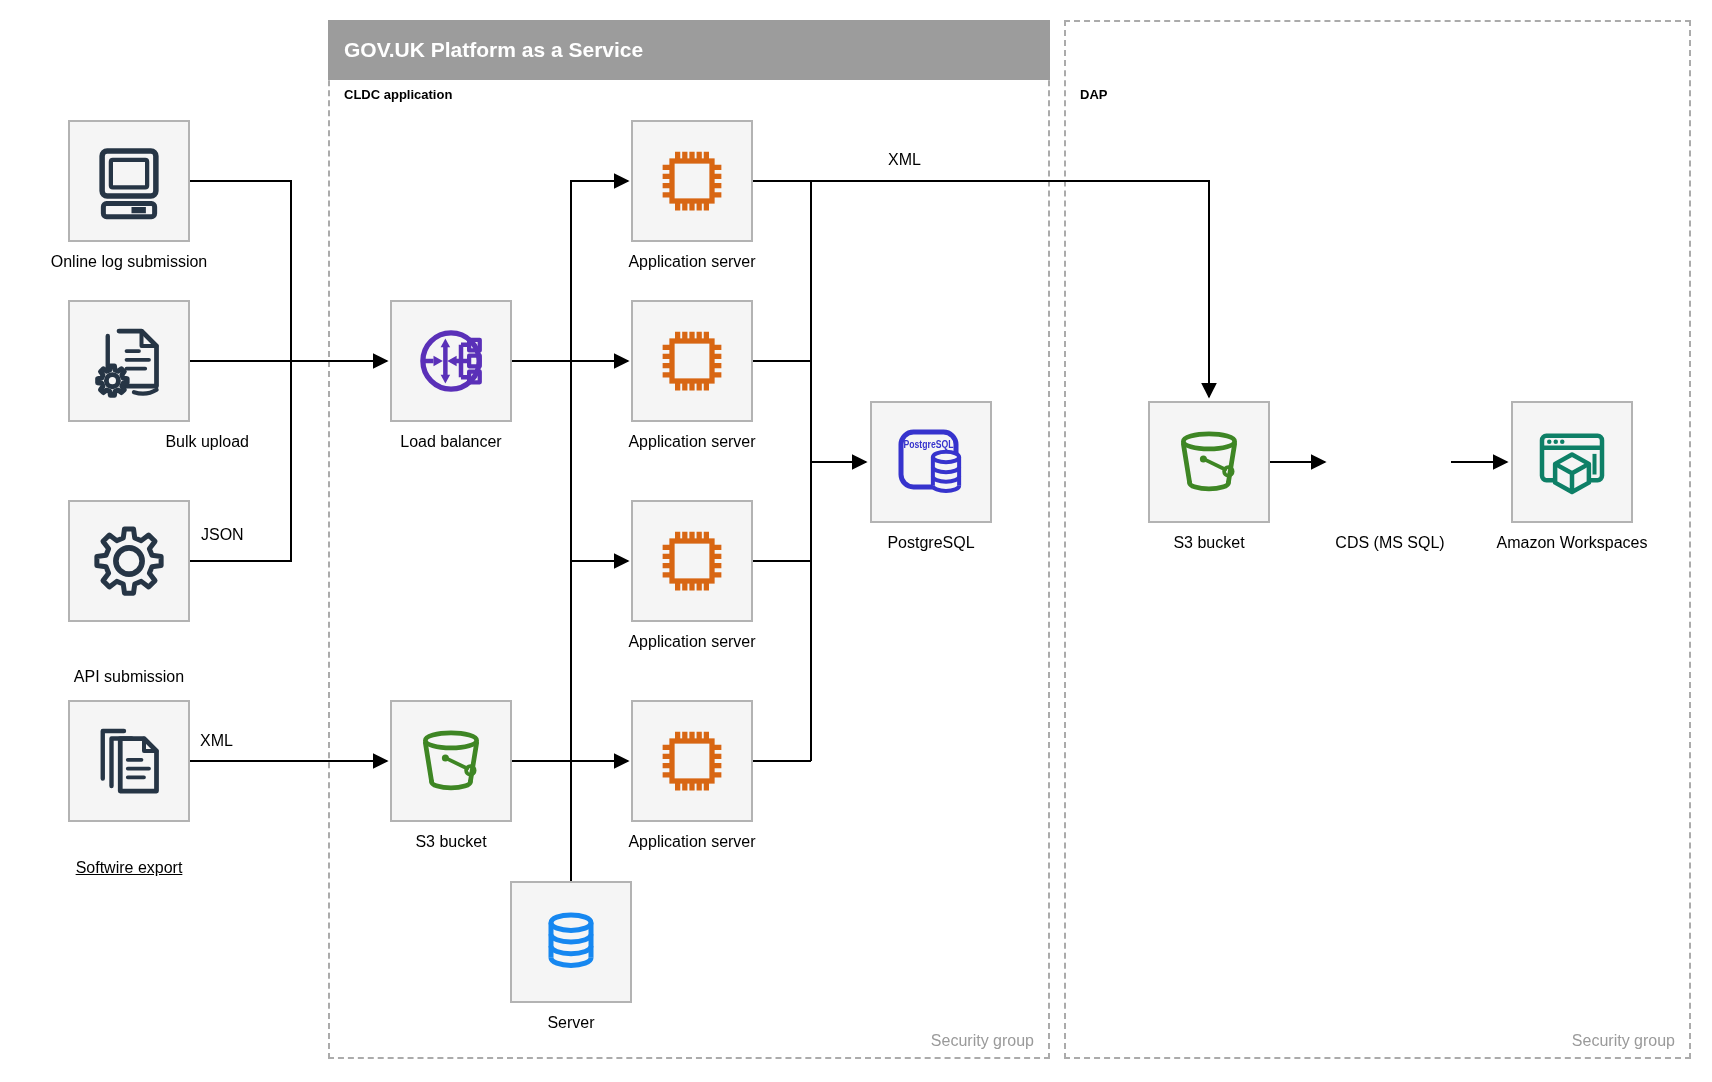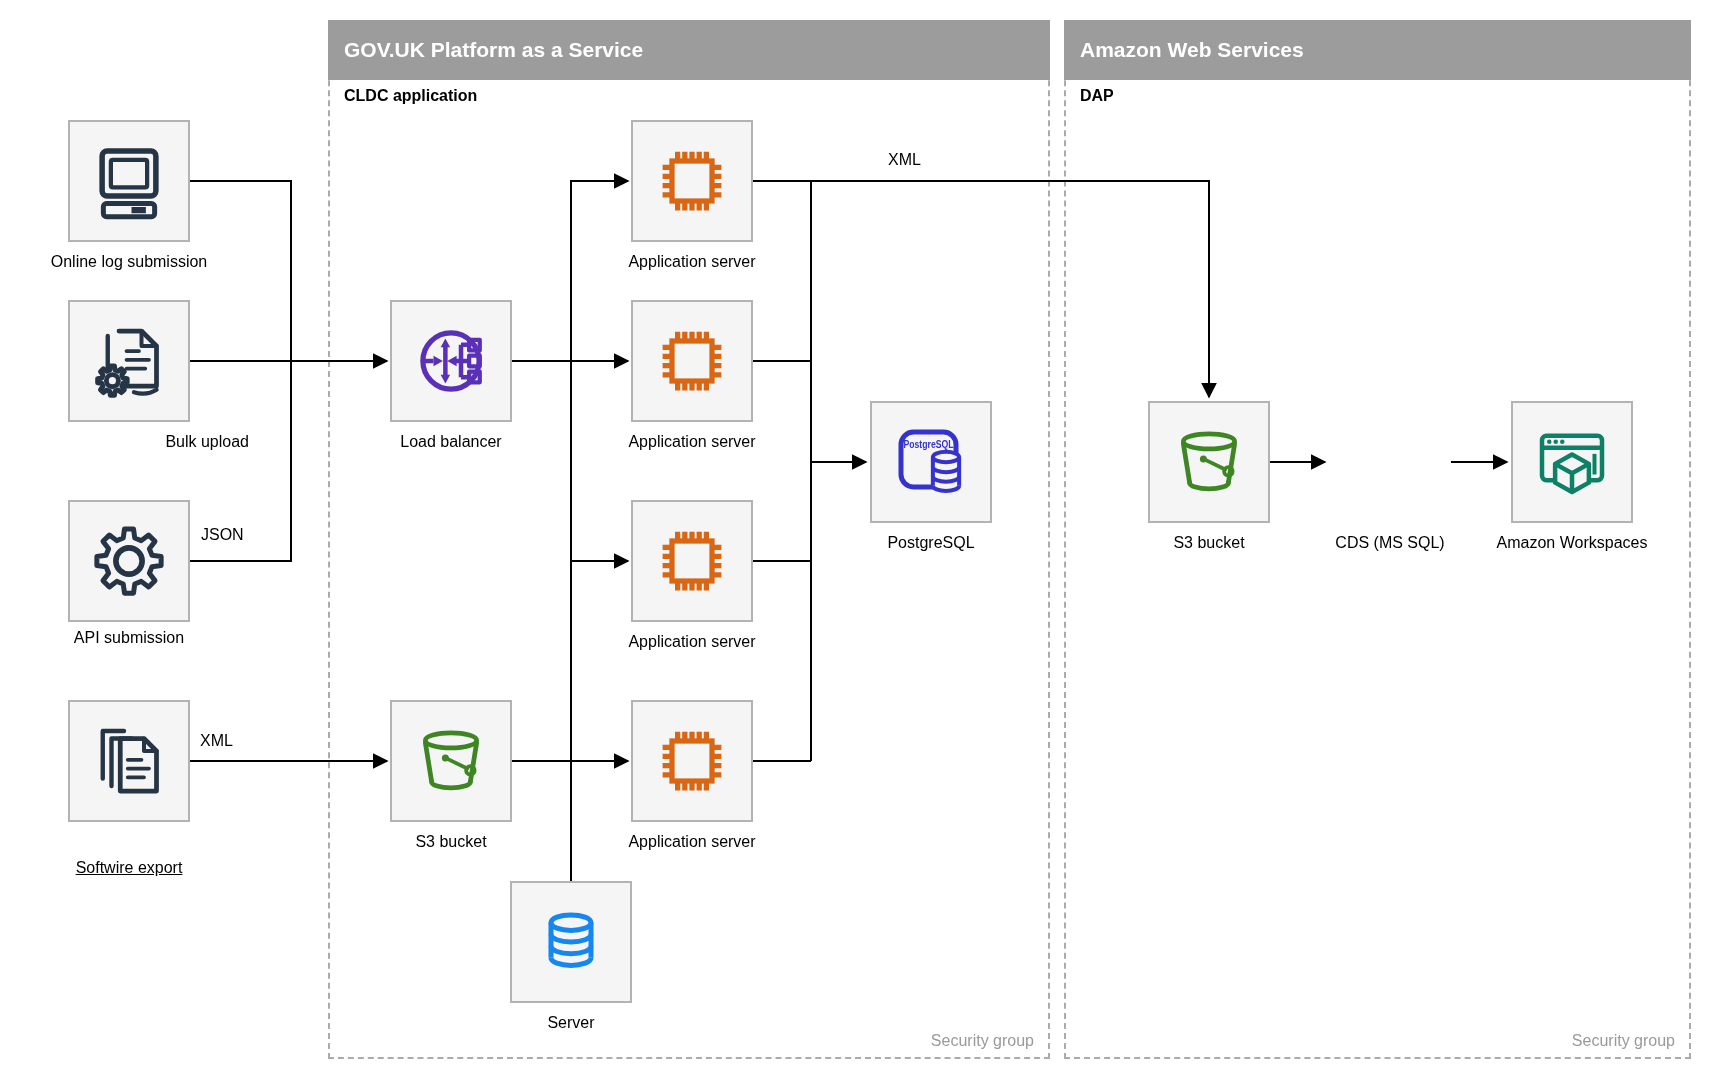--- a/index.html
+++ b/index.html
@@ -2,44 +2,41 @@
 <html><head>
 <meta charset="utf-8">
 <style>
   html,body{margin:0;padding:0;background:#ffffff;}
   body{font-family:"Liberation Sans","DejaVu Sans",sans-serif;}
   #canvas{position:relative;width:1712px;height:1082px;background:#ffffff;overflow:hidden;}
 
   .container{position:absolute;border:2px dashed #ababab;background:transparent;box-sizing:border-box;}
   .zone-bar{position:absolute;height:60px;background:#9c9c9c;box-sizing:border-box;}
   .zone-title{color:#ffffff;font-weight:bold;font-size:21px;line-height:60px;padding-left:16px;white-space:nowrap;border-radius:26px;}
-  .zone-sublabel{position:absolute;font-weight:bold;font-size:16px;color:#000000;white-space:nowrap;}
+  .zone-sublabel{position:absolute;font-weight:bold;font-size:13px;color:#000000;white-space:nowrap;}
   .zone-footer{position:absolute;font-size:16px;color:#9a9a9a;text-align:right;white-space:nowrap;}
 
   .node{position:absolute;width:122px;height:122px;background:#f5f5f5;border:2px solid #b3b3b3;box-sizing:border-box;display:flex;align-items:center;justify-content:center;}
   .ic{width:80px;height:80px;display:block;}
   .node-label{position:absolute;width:240px;text-align:center;font-size:16px;color:#000000;white-space:nowrap;}
   .edge-label{position:absolute;width:80px;font-size:16px;color:#000000;white-space:nowrap;}
 
   #edges{position:absolute;left:0;top:0;}
   .edge{stroke:#000000;stroke-width:2;fill:none;}
 </style>
 </head>
 <body>
 
 <div id="canvas">
 
   <div class="container" style="left:328px;top:20px;width:722px;height:1039px;"></div>
   <div class="container" style="left:1064px;top:20px;width:627px;height:1039px;"></div>
 
   <div class="zone-bar" style="left:328px;top:20px;width:722px;">
     <div class="zone-title">GOV.UK Platform as a Service</div>
-  </div>
-  <div class="zone-bar" style="left:1064px;top:20px;width:627px;">
-    <div class="zone-title">Amazon Web Services</div>
   </div>
 
   <div class="zone-sublabel" style="left:344px;top:87px;">CLDC application</div>
   <div class="zone-sublabel" style="left:1080px;top:87px;">DAP</div>
 
   <div class="zone-footer" style="left:734px;top:1032px;width:300px;">Security group</div>
   <div class="zone-footer" style="left:1375px;top:1032px;width:300px;">Security group</div>
 
   <svg id="edges" width="1712" height="1082" viewBox="0 0 1712 1082">
     <defs>
@@ -222,21 +219,21 @@
         <circle cx="24.2" cy="15.8" r="1.8" fill="#0e8067" stroke="none"></circle>
         <path d="M50,25.5 V42" stroke-width="3.2"></path>
         <polygon points="32,26 45.5,33.5 45.5,48.5 32,56 18.5,48.5 18.5,33.5" fill="#f5f5f5" stroke-width="3.6"></polygon>
         <path d="M18.5,33.5 L32,41 L45.5,33.5 M32,41 V56" stroke-width="3.6"></path>
       </g>
     </svg>
   </div>
 
   <div class="node-label" style="left:9px;top:253px;">Online log submission</div>
   <div class="node-label" style="left:9px;top:433px;text-align:right;">Bulk upload</div>
-  <div class="node-label" style="left:9px;top:629px;">API submission</div>
+  <div class="node-label" style="left:9px;top:668px;">API submission</div>
   <div class="node-label" style="left:9px;top:859px;text-decoration:underline;">Softwire export</div>
   <div class="node-label" style="left:331px;top:433px;">Load balancer</div>
   <div class="node-label" style="left:331px;top:833px;">S3 bucket</div>
   <div class="node-label" style="left:572px;top:253px;">Application server</div>
   <div class="node-label" style="left:572px;top:433px;">Application server</div>
   <div class="node-label" style="left:572px;top:633px;">Application server</div>
   <div class="node-label" style="left:572px;top:833px;">Application server</div>
   <div class="node-label" style="left:811px;top:534px;">PostgreSQL</div>
   <div class="node-label" style="left:451px;top:1014px;">Server</div>
   <div class="node-label" style="left:1089px;top:534px;">S3 bucket</div>

